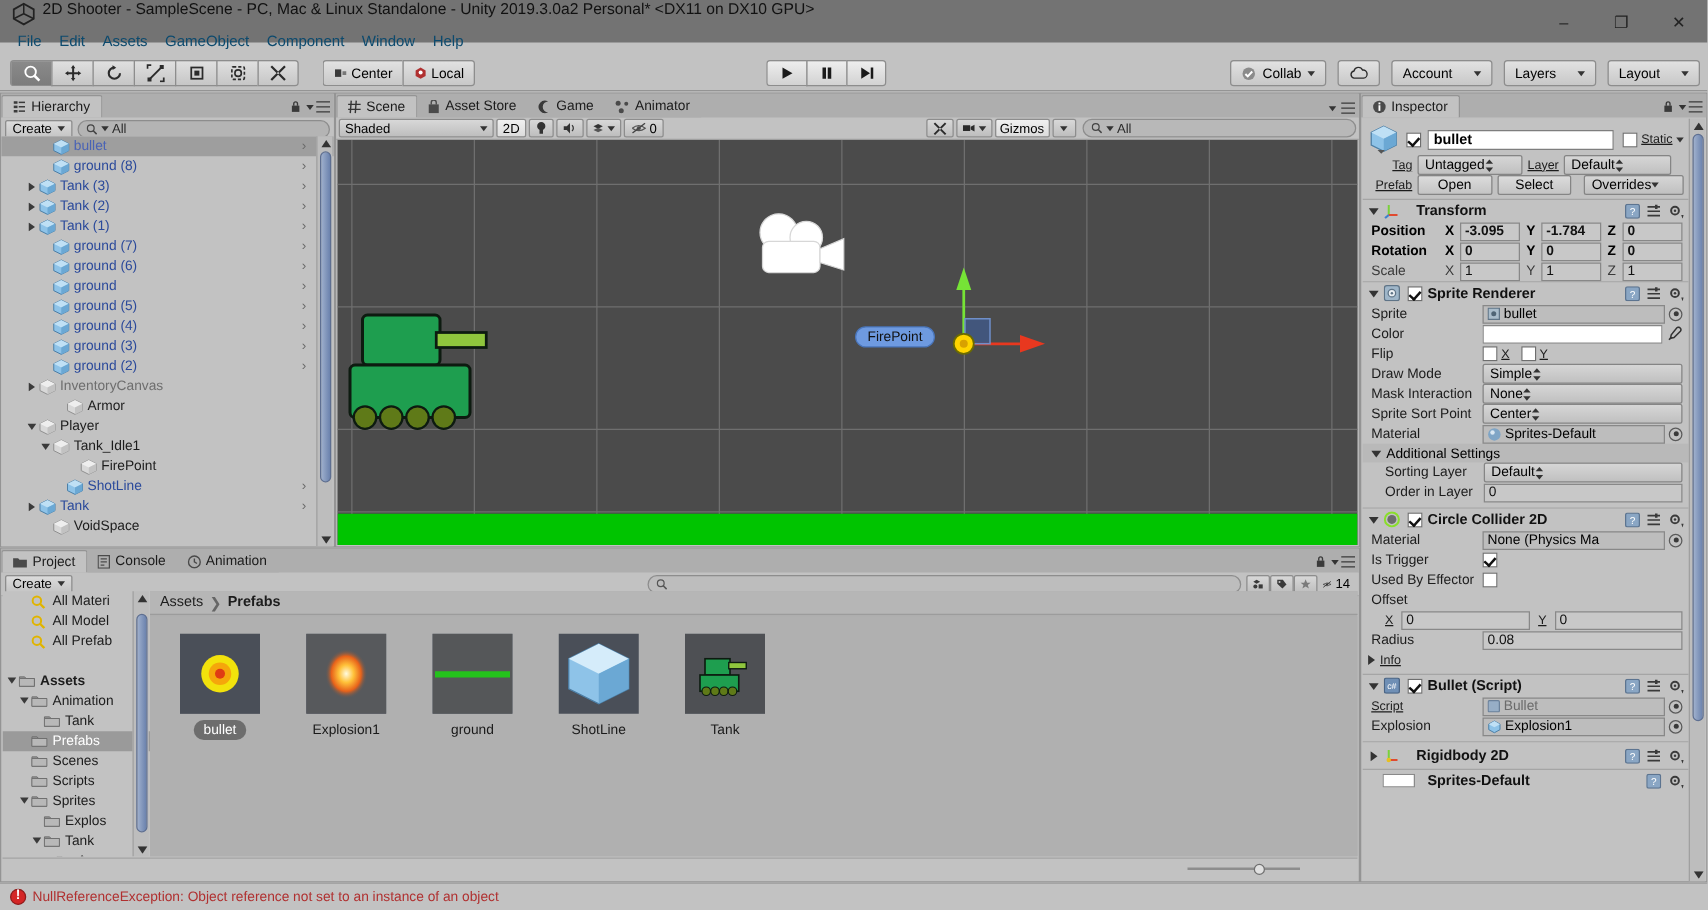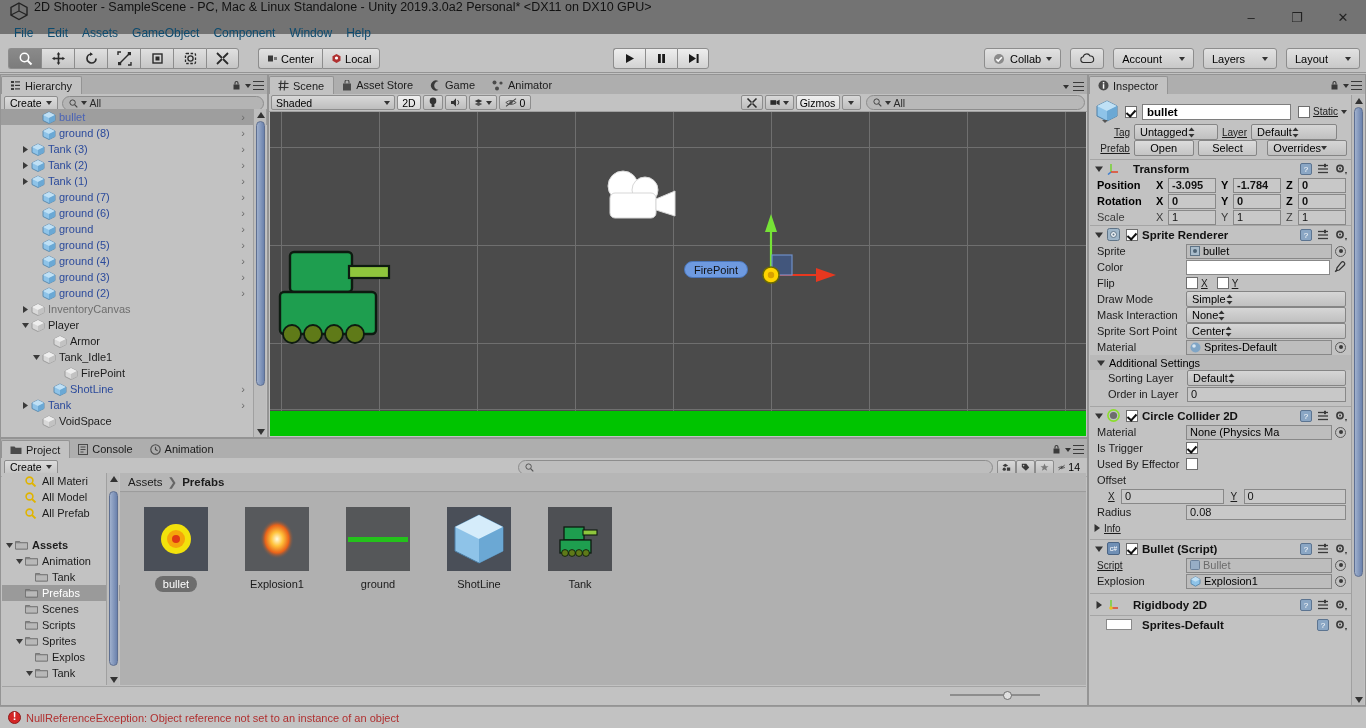--- a/index.html
+++ b/index.html
@@ -508,42 +508,42 @@
             </svg>
           </span>
           <span class="cube"><svg width="14" height="13" viewBox="0 0 14 13">
               <polygon points="7,1 13,4 13,9.5 7,12.5 1,9.5 1,4" fill="#d8d8d8" stroke="#8f8f8f" stroke-width="0.8"></polygon>
               <polygon points="7,1 13,4 7,7 1,4" fill="#eeeeee"></polygon>
               <polygon points="7,7 13,4 13,9.5 7,12.5" fill="#c2c2c2"></polygon>
             </svg></span>
           <span class="h-name dim">InventoryCanvas</span>
         </div>
         <div class="h-row">
+          <span style="width: 41px; flex: 0 0 auto;"></span>
+          <span class="twist"></span>
+          <span class="cube"><svg width="14" height="13" viewBox="0 0 14 13">
+              <polygon points="7,1 13,4 13,9.5 7,12.5 1,9.5 1,4" fill="#d8d8d8" stroke="#8f8f8f" stroke-width="0.8"></polygon>
+              <polygon points="7,1 13,4 7,7 1,4" fill="#eeeeee"></polygon>
+              <polygon points="7,7 13,4 13,9.5 7,12.5" fill="#c2c2c2"></polygon>
+            </svg></span>
+          <span class="h-name plain">Armor</span>
+        </div>
+        <div class="h-row">
           <span style="width: 19px; flex: 0 0 auto;"></span>
           <span class="twist">
             <svg width="7" height="7" viewBox="0 0 7 7">
               <polygon points="0,1 7,1 3.5,6" fill="#3a3a3a"></polygon>
             </svg>
           </span>
           <span class="cube"><svg width="14" height="13" viewBox="0 0 14 13">
               <polygon points="7,1 13,4 13,9.5 7,12.5 1,9.5 1,4" fill="#d8d8d8" stroke="#8f8f8f" stroke-width="0.8"></polygon>
               <polygon points="7,1 13,4 7,7 1,4" fill="#eeeeee"></polygon>
               <polygon points="7,7 13,4 13,9.5 7,12.5" fill="#c2c2c2"></polygon>
             </svg></span>
           <span class="h-name plain">Player</span>
-        </div>
-        <div class="h-row">
-          <span style="width: 41px; flex: 0 0 auto;"></span>
-          <span class="twist"></span>
-          <span class="cube"><svg width="14" height="13" viewBox="0 0 14 13">
-              <polygon points="7,1 13,4 13,9.5 7,12.5 1,9.5 1,4" fill="#d8d8d8" stroke="#8f8f8f" stroke-width="0.8"></polygon>
-              <polygon points="7,1 13,4 7,7 1,4" fill="#eeeeee"></polygon>
-              <polygon points="7,7 13,4 13,9.5 7,12.5" fill="#c2c2c2"></polygon>
-            </svg></span>
-          <span class="h-name plain">Armor</span>
         </div>
         <div class="h-row">
           <span style="width: 30px; flex: 0 0 auto;"></span>
           <span class="twist">
             <svg width="7" height="7" viewBox="0 0 7 7">
               <polygon points="0,1 7,1 3.5,6" fill="#3a3a3a"></polygon>
             </svg>
           </span>
           <span class="cube"><svg width="14" height="13" viewBox="0 0 14 13">
               <polygon points="7,1 13,4 13,9.5 7,12.5 1,9.5 1,4" fill="#d8d8d8" stroke="#8f8f8f" stroke-width="0.8"></polygon>

